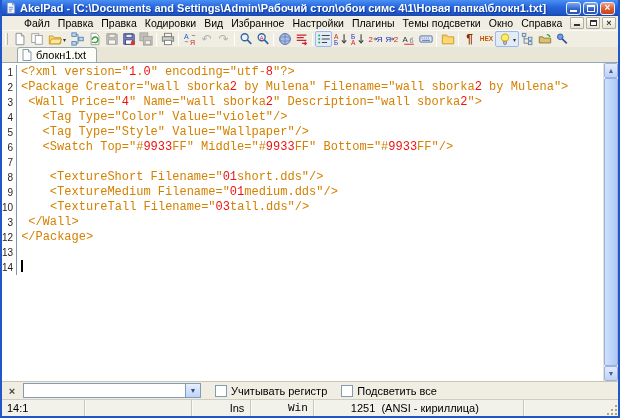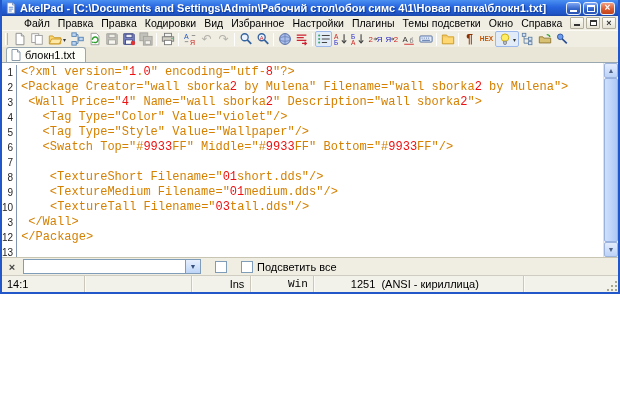--- a/index.html
+++ b/index.html
@@ -1,19 +1,19 @@
 <!DOCTYPE html>
 <html><head>
 <meta charset="utf-8">
 <style>
   * { box-sizing: border-box; margin: 0; padding: 0; }
   html,body { width:620px; height:418px; overflow:hidden;
     font-family:"Liberation Sans", sans-serif; font-size:11px; background:#fff; }
 
-  .window { width:620px; height:294px; display:flex; flex-direction:column;
+  .window { width:620px; height:418px; display:flex; flex-direction:column;
     border-left:2px solid #2257C9; border-right:2px solid #2257C9; border-bottom:2px solid #2257C9;
     background:#F0EEE2; }
 
   
   .titlebar { height:16px; flex:0 0 16px; display:flex; align-items:center; gap:3px;
     padding:0 3px; background:linear-gradient(180deg,#4A90F2 0%,#2765DE 45%,#1F55C5 85%,#1B46A8 100%); }
   .app-icon { width:12px; height:12px; flex:0 0 12px; }
   .title-text { color:#fff; font-weight:bold; font-size:11px; text-shadow:1px 1px 1px #0A3A9A;
     white-space:nowrap; overflow:hidden; flex:1; }
   .cap-btns { display:flex; gap:2px; }
@@ -44,21 +44,21 @@
     border:1px solid transparent; border-radius:2px; }
   .tb-btn svg { width:14px; height:14px; display:block; }
   .tb-btn .glyph { line-height:1; display:block; }
   .tb-btn.pressed { background:#E2EBF8; border-color:#9DB9EB; }
   .tb-btn.dis { filter:grayscale(1); opacity:.45; }
   .tb-drop { font-size:6px; color:#333; margin-left:1px; }
   .tb-btn.hasdrop { width:24px; }
   .tb-sep { width:1px; height:13px; background:#C2BFAE; border-right:1px solid #fff; margin:0 2px; flex:0 0 auto; }
 
   
-  .tabbar { height:16px; flex:0 0 16px; display:flex; align-items:center; padding-left:4px;
+  .tabbar { height:16px; flex:0 0 16px; display:flex; align-items:center; padding-left:15px;
     background:#E9E6D8; border-bottom:1px solid #99A8B0; }
   .tab { height:15px; background:#FDFDF8; border:1px solid #99A8B0; border-bottom:none;
     border-radius:3px 3px 0 0; display:flex; align-items:center; gap:4px; padding:0 10px 0 4px; font-size:11px; }
   .tab-icon svg { width:10px; height:12px; display:block; }
 
   
   .editor { flex:1 1 auto; position:relative; background:#fff; overflow:hidden; }
   .code-area { position:absolute; top:0; left:0; right:15px; bottom:0; padding-top:2px; overflow:hidden; }
   .line { display:flex; height:15px; line-height:15px; }
   .ln { flex:0 0 15px; text-align:right; padding-right:3px; font-size:10px; color:#1F1F1F;
@@ -439,20 +439,21 @@
   </div>
 
   <div class="findbar">
     <span class="fb-close">×</span>
     <span class="fb-combo">
       <input class="fb-input" value="" style="">
       <span class="fb-drop">▼</span>
     </span>
     <span class="fb-check">
       <span class="fb-box"></span>
+      <span>Учитывать регистр</span>
     </span>
     <span class="fb-check">
       <span class="fb-box"></span>
       <span>Подсветить все</span>
     </span>
   </div>
 
   <div class="statusbar">
     <span class="sp sp1">14:1</span>
     <span class="sp sp2"></span>

